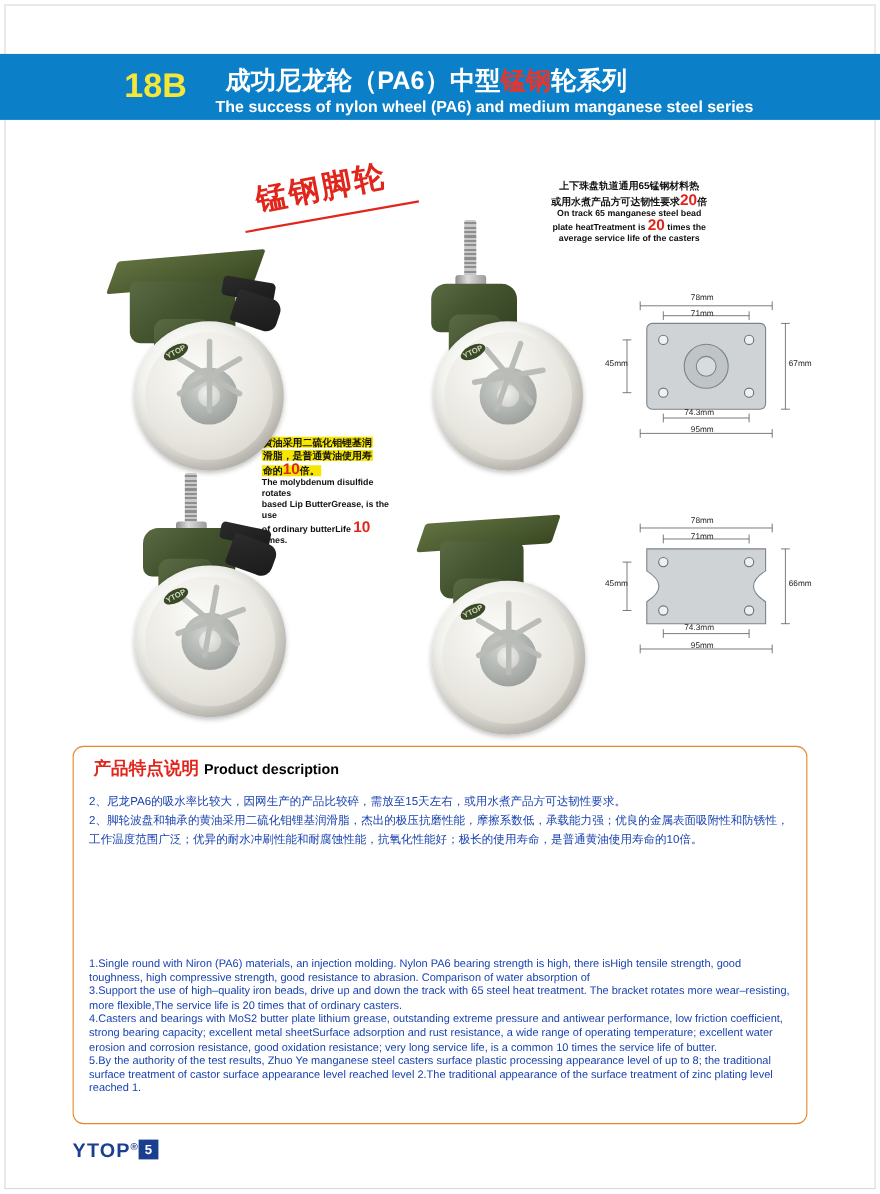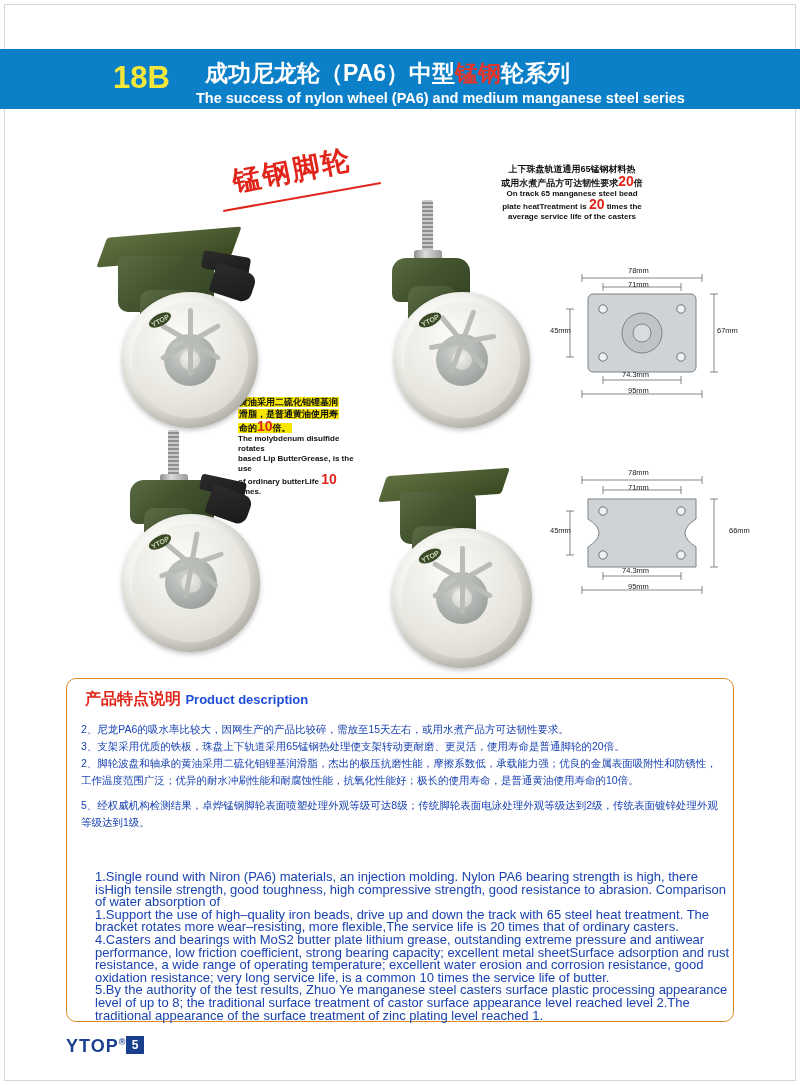--- a/index.html
+++ b/index.html
@@ -136,29 +136,29 @@
   .panel {
     position:absolute; left:66px; top:678px; width:668px; height:344px;
     border:1.5px solid #e08b2a; border-radius:10px;
     background:#ffffff;
   }
   .panel-title {
     position:absolute; left:18px; top:10px;
     font-size:16px; font-weight:bold; color:#e1251b;
     white-space:nowrap;
   }
-  .panel-title .en { color:#1d4ed8; font-size:13px; }
+  .panel-title .en { color:#000000; font-size:13px; }
   .cn-list {
     position:absolute; left:14px; top:42px; width:640px;
     font-size:10.5px; line-height:17px; color:#1a43b0;
   }
   .cn-list p { margin:0 0 0 0; }
   .en-list {
-    position:absolute; left:28px; top:192px; width:640px;
-    font-size:13px; line-height:12.6px; color:#1a43b0;
+    position:absolute; left:14px; top:192px; width:640px;
+    font-size:10px; line-height:12.6px; color:#1a43b0;
   }
   .en-list p { margin:0; }
 
   
   .footer-logo {
     position:absolute; left:66px; top:1036px;
     font-size:18px; font-weight:bold; color:#1a3f8f; letter-spacing:1px;
   }
   .footer-logo sup { font-size:9px; }
   .footer-page {
@@ -350,42 +350,40 @@
       <line x1="47" y1="108" x2="125" y2="108" stroke="#555" stroke-width=".7"></line>
       <line x1="47" y1="104" x2="47" y2="112" stroke="#555" stroke-width=".7"></line>
       <line x1="125" y1="104" x2="125" y2="112" stroke="#555" stroke-width=".7"></line>
       <line x1="26" y1="122" x2="146" y2="122" stroke="#555" stroke-width=".7"></line>
       <line x1="26" y1="118" x2="26" y2="126" stroke="#555" stroke-width=".7"></line>
       <line x1="146" y1="118" x2="146" y2="126" stroke="#555" stroke-width=".7"></line>
     </svg>
     <div style="position:absolute; left:72px; top:0px; font-size:7.5px; color:#222;">78mm</div>
     <div style="position:absolute; left:72px; top:15px; font-size:7.5px; color:#222;">71mm</div>
     <div style="position:absolute; left:-6px; top:58px; font-size:7.5px; color:#222;">45mm</div>
-    <div style="position:absolute; left:161px; top:58px; font-size:7.5px; color:#222;margin-left:12px;">66mm</div>
+    <div style="position:absolute; left:161px; top:58px; font-size:7.5px; color:#222;">66mm</div>
     <div style="position:absolute; left:66px; top:98px; font-size:7.5px; color:#222;">74.3mm</div>
     <div style="position:absolute; left:72px; top:114px; font-size:7.5px; color:#222;">95mm</div>
   </div>
 
 
   <div class="panel">
     <div class="panel-title">
       <span>产品特点说明</span>
       <span class="en">Product description</span>
     </div>
 
     <div class="cn-list">
       <p>2、尼龙PA6的吸水率比较大，因网生产的产品比较碎，需放至15天左右，或用水煮产品方可达韧性要求。</p>
-      <p>3、支架采用优质的铁板，珠盘上下轨道采用65锰钢热处理使支架转动更耐磨、更灵活，使用寿命是普通脚轮的20倍。</p>
       <p>2、脚轮波盘和轴承的黄油采用二硫化钼锂基润滑脂，杰出的极压抗磨性能，摩擦系数低，承载能力强；优良的金属表面吸附性和防锈性，工作温度范围广泛；优异的耐水冲刷性能和耐腐蚀性能，抗氧化性能好；极长的使用寿命，是普通黄油使用寿命的10倍。</p>
-      <p style="margin-top:8px;">5、经权威机构检测结果，卓烨锰钢脚轮表面喷塑处理外观等级可达8级；传统脚轮表面电泳处理外观等级达到2级，传统表面镀锌处理外观等级达到1级。</p>
     </div>
 
     <div class="en-list">
       <p>1.Single round with Niron (PA6) materials, an injection molding. Nylon PA6 bearing strength is high, there isHigh tensile strength, good toughness, high compressive strength, good resistance to abrasion. Comparison of water absorption of</p>
-      <p>1.Support the use of high–quality iron beads, drive up and down the track with 65 steel heat treatment. The bracket rotates more wear–resisting, more flexible,The service life is 20 times that of ordinary casters.</p>
+      <p>3.Support the use of high–quality iron beads, drive up and down the track with 65 steel heat treatment. The bracket rotates more wear–resisting, more flexible,The service life is 20 times that of ordinary casters.</p>
       <p>4.Casters and bearings with MoS2 butter plate lithium grease, outstanding extreme pressure and antiwear performance, low friction coefficient, strong bearing capacity; excellent metal sheetSurface adsorption and rust resistance, a wide range of operating temperature; excellent water erosion and corrosion resistance, good oxidation resistance; very long service life, is a common 10 times the service life of butter.</p>
       <p>5.By the authority of the test results, Zhuo Ye manganese steel casters surface plastic processing appearance level of up to 8; the traditional surface treatment of castor surface appearance level reached level 2.The traditional appearance of the surface treatment of zinc plating level reached 1.</p>
     </div>
   </div>
 
   <div class="footer-logo">
     <span>YTOP</span><sup>®</sup>
   </div>
   <div class="footer-page">5</div>
 </div>

